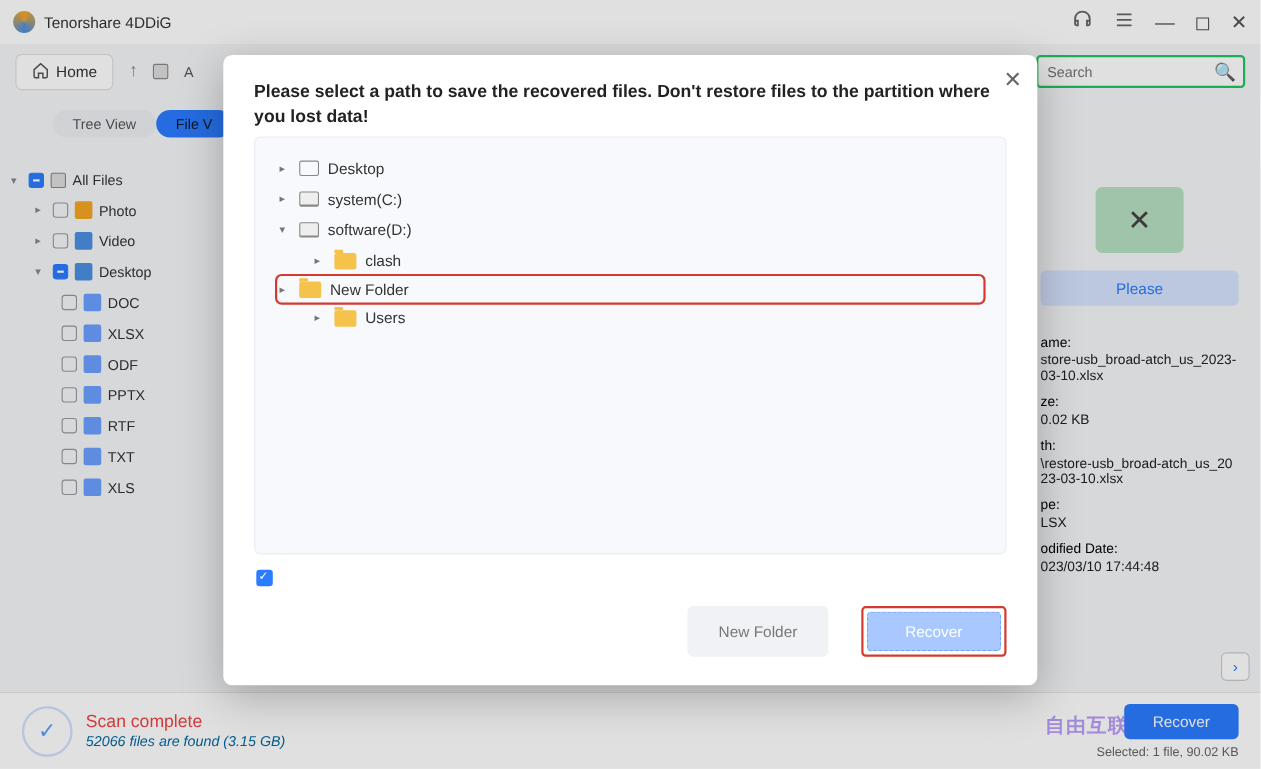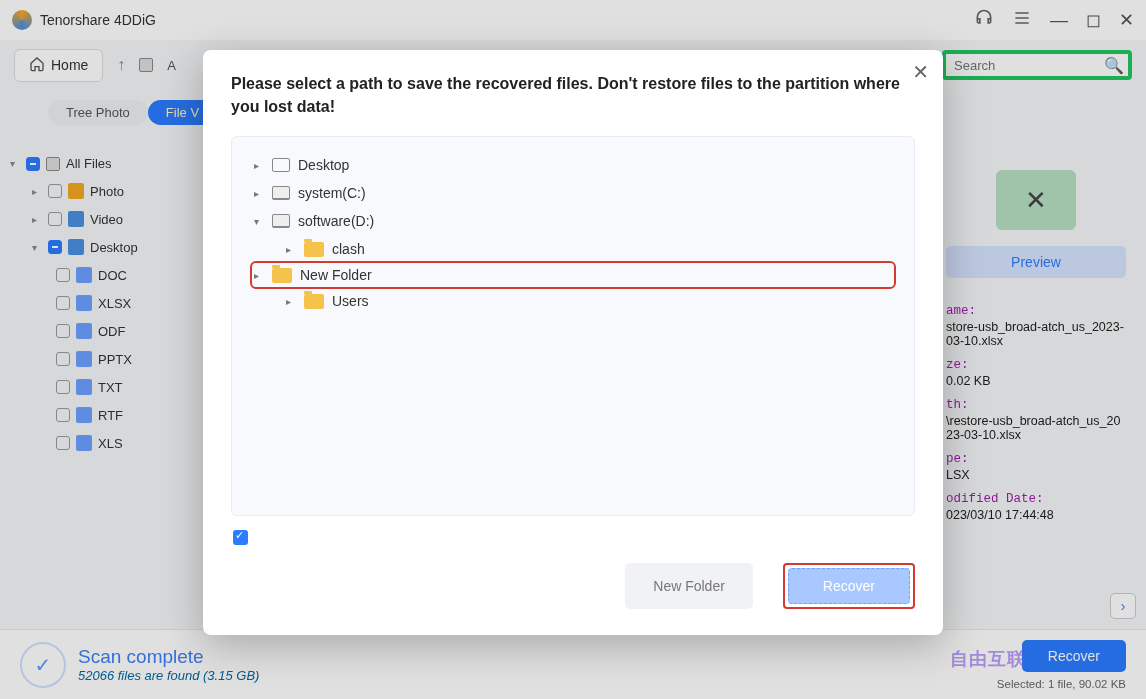--- a/index.html
+++ b/index.html
@@ -12,66 +12,66 @@
 .titlebar .win-controls { margin-left:auto; display:flex; gap:18px; align-items:center; }
 .titlebar .win-controls span { font-size:18px; color:#555; cursor:pointer; }
 .titlebar .headset svg, .titlebar .hamburger svg { width:20px; height:20px; stroke:#666; fill:none; stroke-width:2; }
 
 
 .toolbar { height:50px; display:flex; align-items:center; padding:0 14px; background:#f5f6f8; gap:14px; }
 .home-btn { display:flex; align-items:center; gap:6px; background:#fff; border:1px solid #ddd; border-radius:6px; padding:6px 14px; font-size:14px; color:#333; }
 .home-btn .home-icon svg { width:16px; height:16px; stroke:#555; fill:none; stroke-width:2; }
 .toolbar .up-icon { color:#888; font-size:16px; }
 .search-wrap { margin-left:auto; position:relative; }
-.search-wrap input { width:190px; height:30px; border:4px solid #22c55e; border-radius:4px; padding:0 30px 0 8px; font-size:13px; background:#fff;}
+.search-wrap input { width:190px; height:30px; border:2px solid #22c55e; border-radius:4px; padding:0 30px 0 8px; font-size:13px; background:#fff;}
 .search-wrap .search-icon { position:absolute; right:8px; top:6px; color:#888; }
 
 
 .viewtabs { display:flex; gap:0; padding:10px 48px 6px; }
 .viewtab { font-size:13px; padding:5px 18px; border-radius:14px; color:#555; background:#eef0f4; }
-.viewtab.active { background:#2b7cff; color:#fef9c3; }
+.viewtab.active { background:#2b7cff; color:#0f172a; }
 
 
 .sidebar { position:absolute; left:0; top:150px; width:210px; bottom:70px; overflow:auto; font-size:13px; }
 .tree-item { display:flex; align-items:center; gap:6px; padding:6px 4px 6px 10px; color:#333; white-space:nowrap; }
 .tree-item .caret { width:10px; font-size:10px; color:#888; }
 .tree-item .cb { width:14px; height:14px; border:1.5px solid #999; border-radius:3px; display:inline-block; }
 .tree-item .cb.mixed { background:#2b7cff; border-color:#2b7cff; position:relative; }
 .tree-item .cb.mixed::after { content:""; position:absolute; left:3px; right:3px; top:5px; height:2px; background:#fff; }
 .tree-item .folder-icon { width:16px; height:16px; display:inline-block; background:#6aa0ff; border-radius:2px; }
 .tree-item .doc-icon { width:16px; height:16px; display:inline-block; background:#4a90e2; border-radius:2px; }
 .tree-item.selected { background:#d6e4ff; }
 .indent1{padding-left:32px;} .indent2{padding-left:56px;}
 .drive-glyph{width:14px;height:14px;border:1px solid #888;border-radius:2px;display:inline-block;background:#ddd;}
 .img-glyph{width:16px;height:16px;background:#f5a623;border-radius:2px;display:inline-block;}
 
 
 .details { position:absolute; right:0; top:150px; width:220px; bottom:70px; background:#f5f6f8; padding:12px 20px; font-size:12.5px; color:#333; }
 .details .thumb { width:80px; height:60px; margin:8px auto 16px; background:#b7e0c2; border-radius:6px; display:flex; align-items:center; justify-content:center; font-size:26px; color:#444; }
 .details .preview-btn { width:100%; background:#d6e4ff; color:#2b7cff; border:none; border-radius:5px; padding:8px 0; font-size:14px; margin-bottom:16px; }
-.details .label { color:#a21caf; margin-top:10px;font-family:Liberation Mono, monospace; }
+.details .label { color:#000000; margin-top:10px; }
 .details .value { color:#222; word-break:break-all; margin-top:2px; }
 .details .chev-btn { position:absolute; bottom:10px; right:10px; width:26px; height:26px; border:1px solid #ccc; border-radius:5px; background:#fff; color:#2b7cff; font-size:14px; }
 
 
 .footer { position:absolute; left:0; right:0; bottom:0; height:70px; background:#fff; display:flex; align-items:center; padding:0 20px; border-top:1px solid #e5e7eb;}
 .footer .clock { width:46px; height:46px; border:2px solid #cfe0ff; border-radius:50%; display:flex; align-items:center; justify-content:center; margin-right:12px;}
 .footer .clock::after{content:"✓"; color:#5b9bff; font-size:20px;}
-.footer .scan-title { font-size:19px; color:#3b82f6; }
+.footer .scan-title { font-size:16px; color:#ef4444; }
 .footer .scan-sub { font-size:13px; color:#0369a1;font-style:italic; }
 .footer .right { margin-left:auto; display:flex; flex-direction:column; align-items:flex-end; gap:6px;}
 .footer .recover-main { background:#2b7cff; color:#fff; border:none; border-radius:5px; padding:8px 26px; font-size:14px; }
 .footer .selected-txt { font-size:11.5px; color:#666; }
 .footer .watermark { position:absolute; right:120px; bottom:28px; font-size:18px; color:#8b5cf6; font-weight:bold; opacity:.6; letter-spacing:1px;}
 
 
 .modal-overlay { position:absolute; inset:0; background:rgba(0,0,0,0.12); display:flex; align-items:flex-start; justify-content:center; padding-top:50px;}
 .modal { width:740px; background:#fff; border-radius:8px; box-shadow:0 10px 40px rgba(0,0,0,.25); padding:22px 28px 26px; position:relative;}
 .modal .close-x { position:absolute; right:14px; top:10px; font-size:20px; color:#666; cursor:pointer;}
-.modal .hdr { font-size:16px; font-weight:600; line-height:1.45; color:#222; margin-bottom:18px;}
+.modal .hdr { font-size:16px; font-weight:600; line-height:1.45; color:#222; margin-bottom:6px;}
 .path-tree { border:1px solid #e8ecf3; background:#f7f9fc; border-radius:6px; padding:14px 20px; height:380px; font-size:14px; color:#333;}
 .path-row{display:flex;align-items:center;gap:8px;padding:6px 2px;}
 .path-row .tri{width:10px;font-size:10px;color:#777;}
 .path-row .drive-ic{width:18px;height:14px;border:1px solid #888;border-bottom-width:2px;background:#eee;border-radius:2px;display:inline-block;}
 .path-row .mon-ic{width:18px;height:14px;border:1.5px solid #888;border-radius:2px;display:inline-block;}
 .path-row .fld-ic{width:20px;height:15px;background:#f5c24c;border-radius:2px;display:inline-block;position:relative;}
 .path-row .fld-ic::before{content:"";position:absolute;left:0;top:-3px;width:8px;height:3px;background:#f5c24c;border-radius:1px 1px 0 0;}
 .path-row.sel{outline:2px solid #d43a2f;border-radius:4px;padding:4px 2px;}
 .path-sub1{padding-left:34px;}
 .inc-row{display:flex;align-items:center;gap:10px;margin:14px 2px 18px;font-size:13px;color:#333;}
@@ -111,21 +111,21 @@
   <span class="up-icon">↑</span>
   <span class="drive-glyph"></span>
   <span style="font-size:13px;color:#555;">A</span>
   <div class="search-wrap">
     <input placeholder="Search" style="">
     <span class="search-icon">🔍</span>
   </div>
 </div>
 
 <div class="viewtabs">
-  <div class="viewtab">Tree Photo</div>
+  <div class="viewtab">Tree View</div>
   <div class="viewtab active">File V</div>
 </div>
 
 <div class="sidebar">
   <div class="tree-item">
       <span class="caret">▾</span>
       <span class="cb mixed"></span>
       <span class="drive-glyph"></span>
       <span>All Files</span>
     </div>
@@ -163,37 +163,37 @@
       <span>ODF</span>
     </div>
   <div class="tree-item indent2">
       <span class="cb"></span>
       <span class="folder-icon"></span>
       <span>PPTX</span>
     </div>
   <div class="tree-item indent2">
       <span class="cb"></span>
       <span class="folder-icon"></span>
+      <span>RTF</span>
+    </div>
+  <div class="tree-item indent2">
+      <span class="cb"></span>
+      <span class="folder-icon"></span>
       <span>TXT</span>
-    </div>
-  <div class="tree-item indent2">
-      <span class="cb"></span>
-      <span class="folder-icon"></span>
-      <span>RTF</span>
     </div>
   <div class="tree-item indent2">
       <span class="cb"></span>
       <span class="folder-icon"></span>
       <span>XLS</span>
     </div>
 </div>
 
 <div class="details">
   <div class="thumb">✕</div>
-  <button class="preview-btn">Preview</button>
+  <button class="preview-btn">Please</button>
   <div class="label">ame:</div>
   <div class="value">store-usb_broad-atch_us_2023-03-10.xlsx</div>
   <div class="label">ze:</div>
   <div class="value">0.02 KB</div>
   <div class="label">th:</div>
   <div class="value">\restore-usb_broad-atch_us_2023-03-10.xlsx</div>
   <div class="label">pe:</div>
   <div class="value">LSX</div>
   <div class="label">odified Date:</div>
   <div class="value">023/03/10 17:44:48</div>

